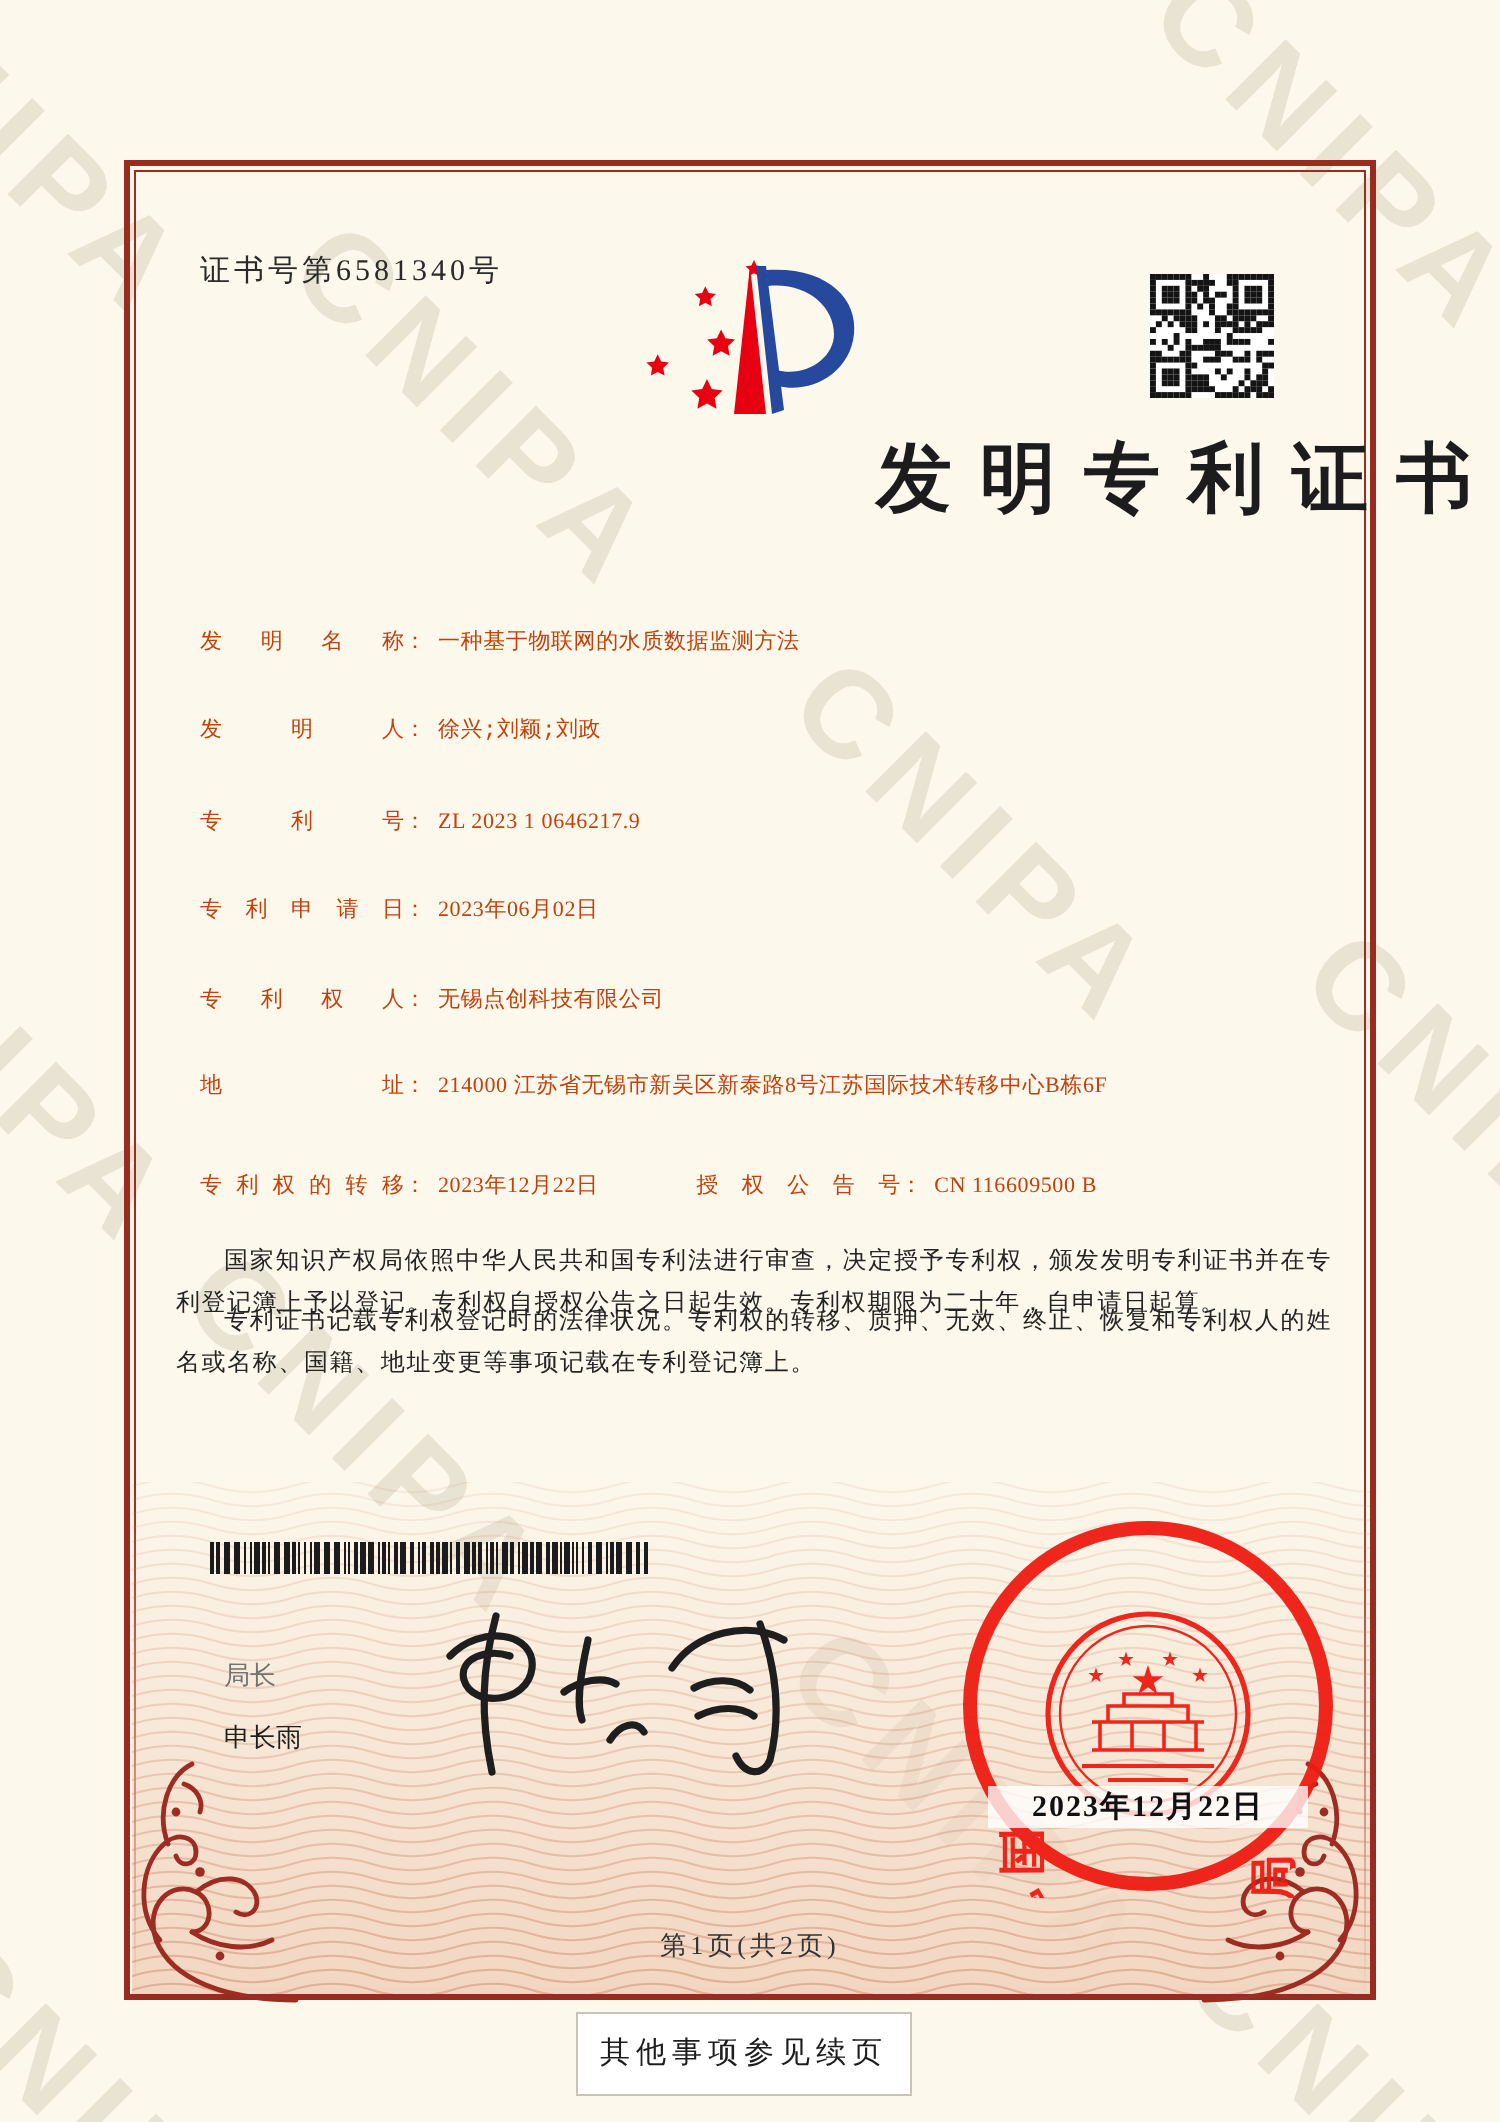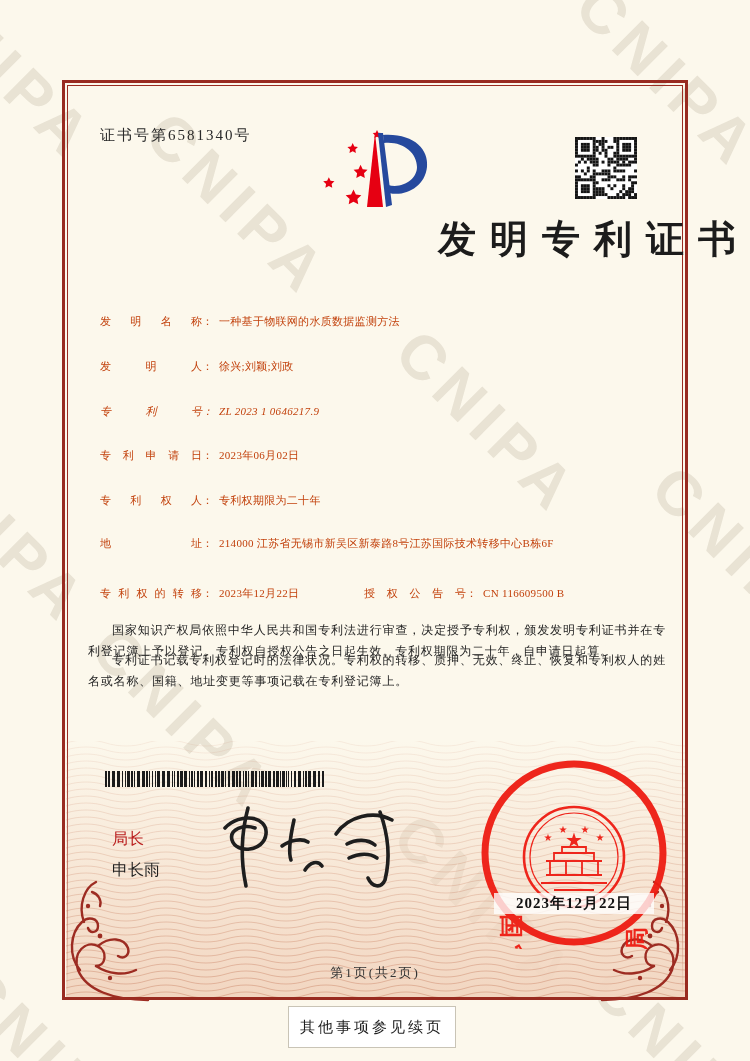--- a/index.html
+++ b/index.html
@@ -40,45 +40,45 @@
   #title{
     position:absolute;left:0;top:214px;width:750px;text-align:right;
     font-size:38px;font-weight:700;letter-spacing:14px;padding-left:14px;box-sizing:border-box;
     color:#1c1c1c;z-index:3;
   }
   
   .field-row{position:absolute;left:100px;font-size:11px;color:#c2410c;z-index:3;line-height:22px;white-space:nowrap;}
   .f-label{display:inline-block;width:102px;text-align:justify;text-align-last:justify;vertical-align:top;}
   .f-colon{display:inline-block;vertical-align:top;margin-right:6px;}
   .f-value{display:inline-block;vertical-align:top;letter-spacing:0.3px;}
-  #row-name{top:310px;} #row-inventor{top:355px;} #row-patno{top:400px;font-style:italic;}
+  #row-name{top:310px;} #row-inventor{top:355px;font-family:Liberation Mono, monospace;} #row-patno{top:400px;}
   #row-appdate{top:444px;} #row-patentee{top:489px;}
   #row-address{top:532px;white-space:normal;width:560px;}
   #row-address .f-value{width:424px;white-space:normal;}
   #row-grant{top:582px;}
-  #grant-no-group{margin-left:62px;}
+  #grant-no-group{margin-left:46px;}
   
   .para{
     position:absolute;left:88px;width:578px;font-size:12px;line-height:20.5px;
     text-indent:2em;letter-spacing:0.8px;color:#242424;z-index:3;text-align:justify;
   }
   #para-1{top:620px;} #para-2{top:650px;}
   
   #wave-zone{
     position:absolute;left:66px;top:741px;width:619px;height:256px;z-index:1;
     background:linear-gradient(180deg,rgba(246,226,209,0) 0%,rgba(243,215,193,0.45) 45%,#f2d6c1 100%);
   }
   #wave-zone svg{position:absolute;inset:0;}
   .flourish{position:absolute;z-index:2;}
   #flourish-left{left:58px;top:878px;}
   #flourish-right{left:600px;top:878px;transform:scaleX(-1);}
   #barcode{position:absolute;left:105px;top:771px;height:16px;display:flex;align-items:stretch;z-index:3;}
   #barcode .bar{background:#1b1b1b;height:16px;}
-  #officer-title{position:absolute;left:112px;top:829px;font-family:"Liberation Sans","DejaVu Sans",sans-serif;font-size:16px;color:#b91c1c;z-index:3;}
-  #officer-name{position:absolute;left:112px;top:860px;font-family:"Liberation Sans","DejaVu Sans",sans-serif;font-size:16px;color:#1f1f1f;z-index:3;}
+  #officer-title{position:absolute;left:112px;top:829px;font-family:"Liberation Sans","DejaVu Sans",sans-serif;font-size:13px;color:#737373;z-index:3;}
+  #officer-name{position:absolute;left:112px;top:860px;font-family:"Liberation Sans","DejaVu Sans",sans-serif;font-size:13px;color:#1f1f1f;z-index:3;}
   #signature{position:absolute;left:210px;top:794px;z-index:3;}
   #seal{position:absolute;left:478px;top:757px;z-index:4;opacity:0.95;}
   #seal-date{
     position:absolute;left:494px;top:893px;width:160px;text-align:center;z-index:5;
     font-size:15px;font-weight:700;letter-spacing:1px;color:#111;
     background:rgba(255,255,255,0.78);padding:1px 0;
   }
   #page-info{position:absolute;left:0;top:964px;width:750px;text-align:center;font-size:13px;letter-spacing:2px;color:#333;z-index:3;}
   
   #continuation-box{
@@ -442,21 +442,21 @@
 <div class="field-row" id="row-inventor">
   <span class="f-label">发明人</span><span class="f-colon">：</span><span class="f-value">徐兴;刘颖;刘政</span>
 </div>
 <div class="field-row" id="row-patno">
   <span class="f-label">专利号</span><span class="f-colon">：</span><span class="f-value">ZL 2023 1 0646217.9</span>
 </div>
 <div class="field-row" id="row-appdate">
   <span class="f-label">专利申请日</span><span class="f-colon">：</span><span class="f-value">2023年06月02日</span>
 </div>
 <div class="field-row" id="row-patentee">
-  <span class="f-label">专利权人</span><span class="f-colon">：</span><span class="f-value">专利权期限为二十年</span>
+  <span class="f-label">专利权人</span><span class="f-colon">：</span><span class="f-value">无锡点创科技有限公司</span>
 </div>
 <div class="field-row" id="row-address">
   <span class="f-label">地址</span><span class="f-colon">：</span><span class="f-value">214000 江苏省无锡市新吴区新泰路8号江苏国际技术转移中心B栋6F</span>
 </div>
 <div class="field-row" id="row-grant">
   <span>
     <span class="f-label">专利权的转移</span><span class="f-colon">：</span><span class="f-value">2023年12月22日</span>
   </span>
   <span id="grant-no-group">
     <span class="f-label">授权公告号</span><span class="f-colon">：</span><span class="f-value">CN 116609500 B</span>

